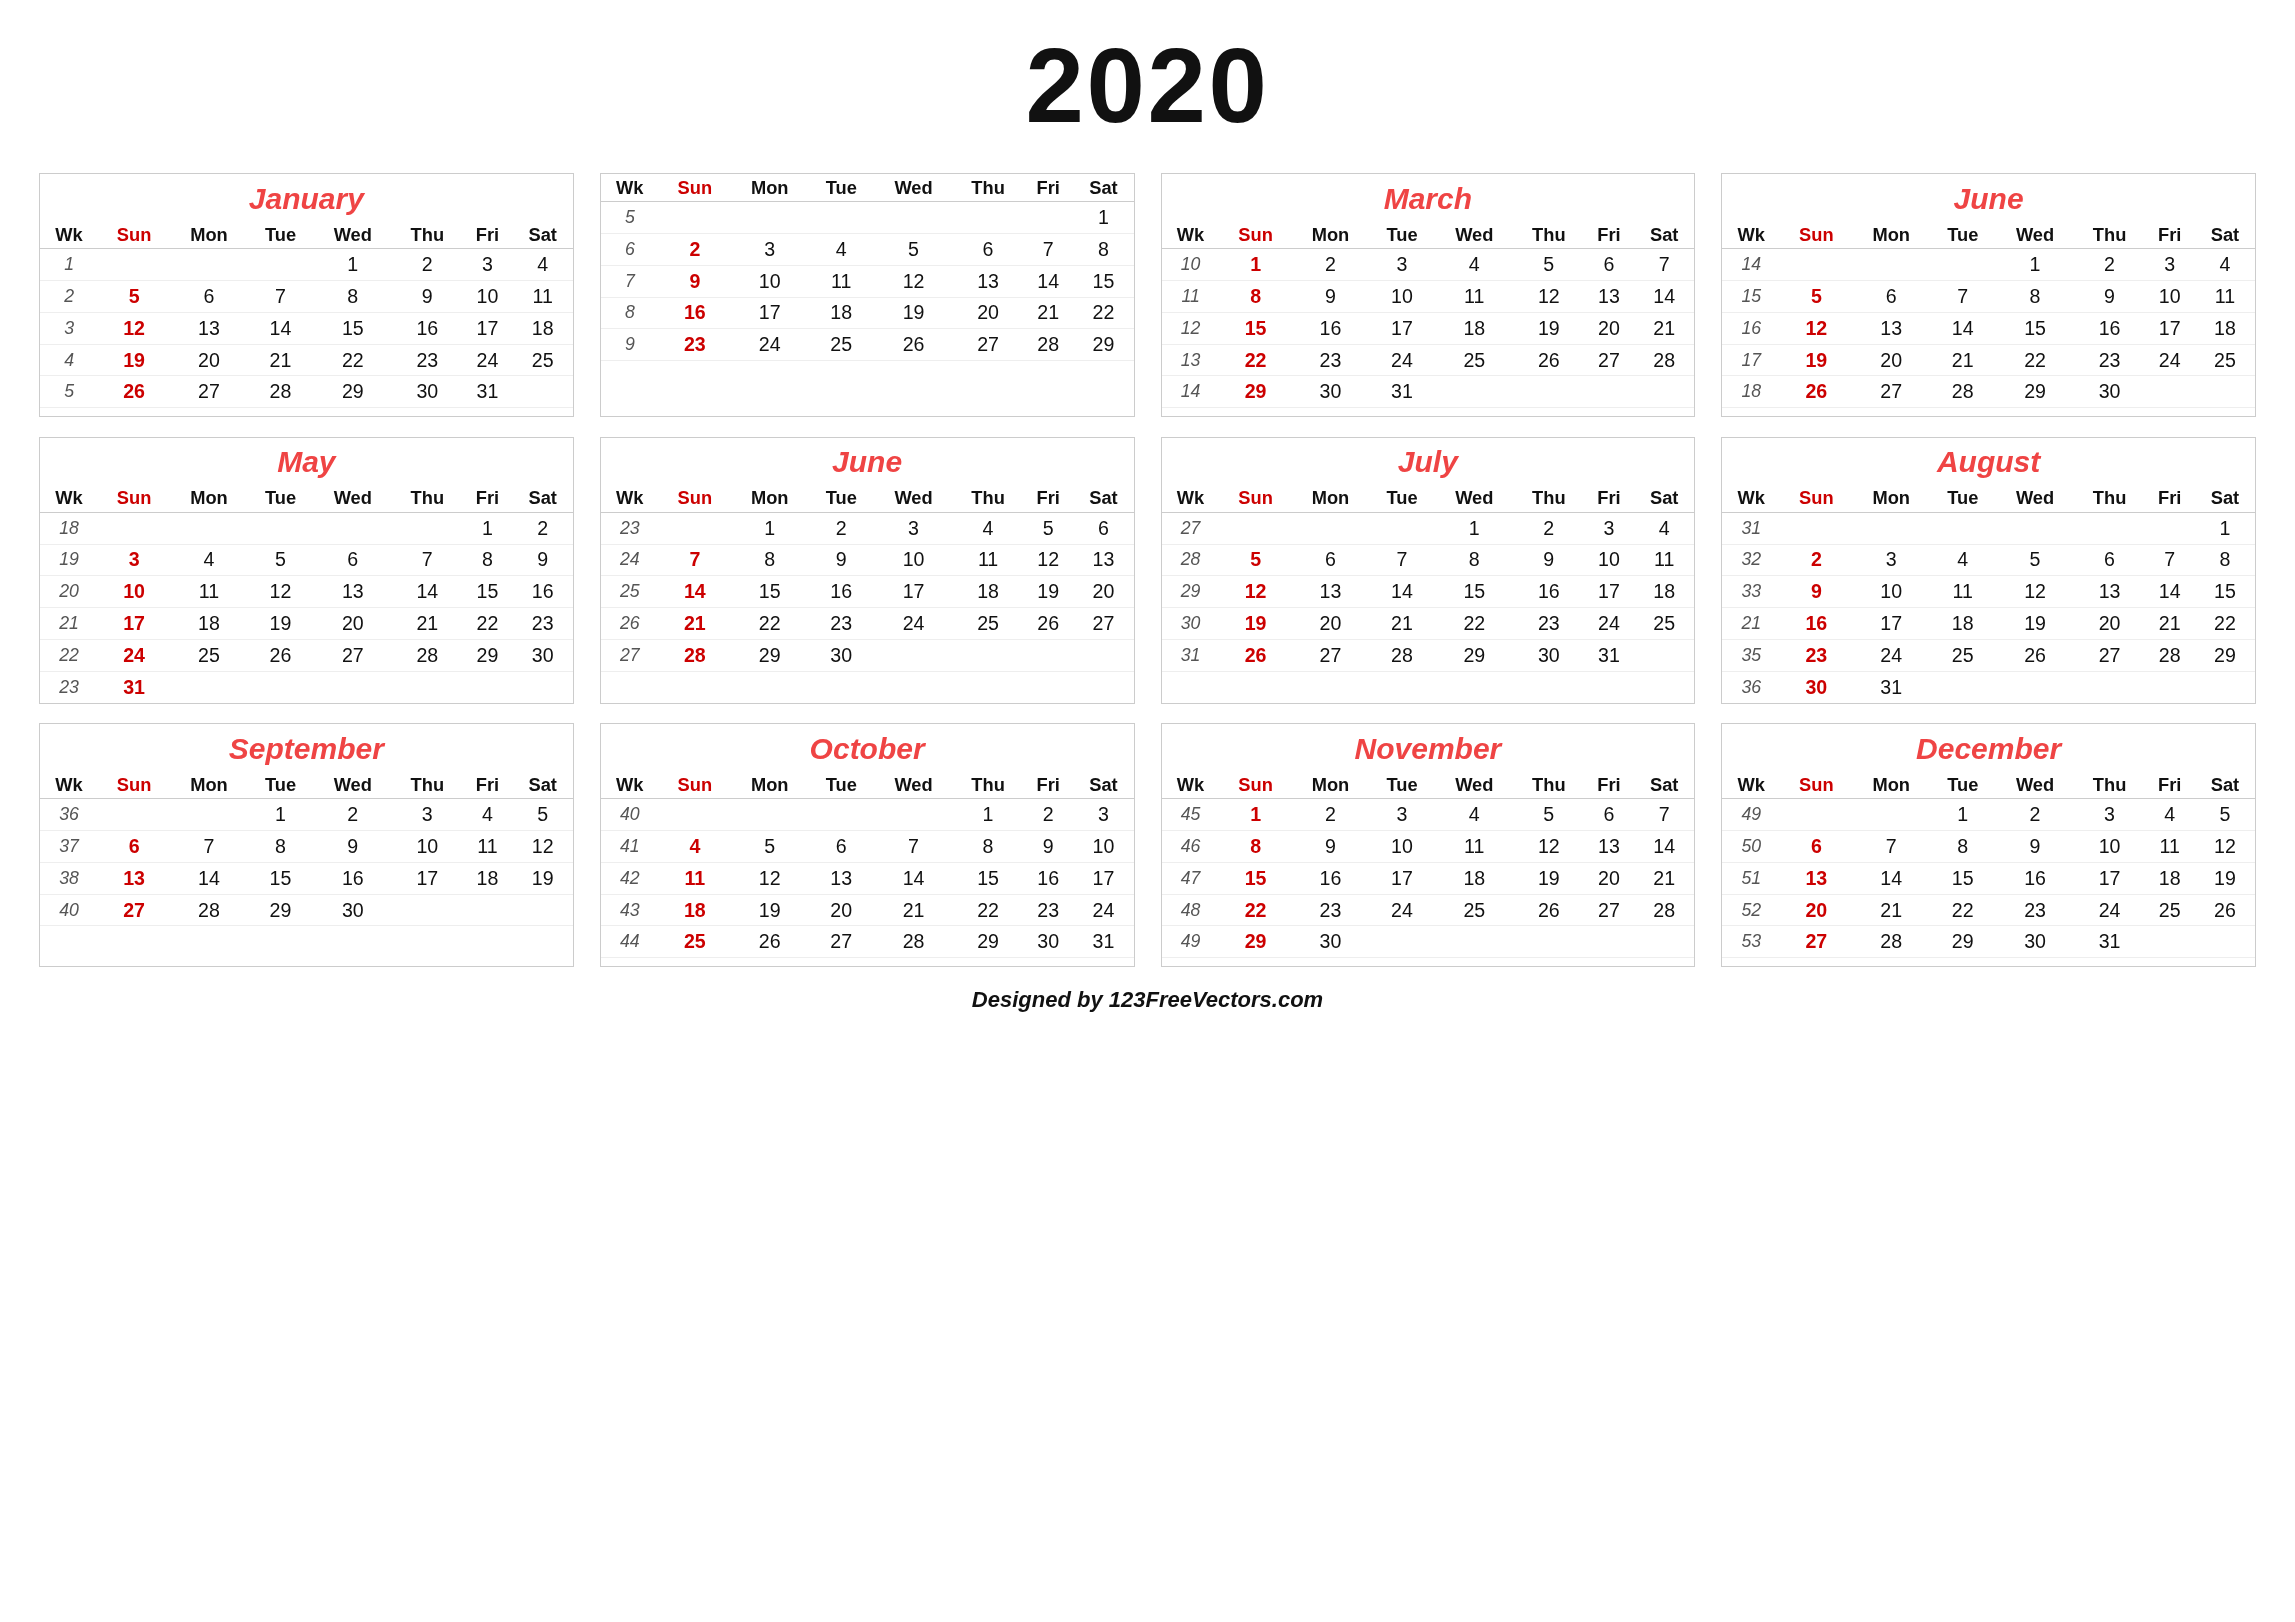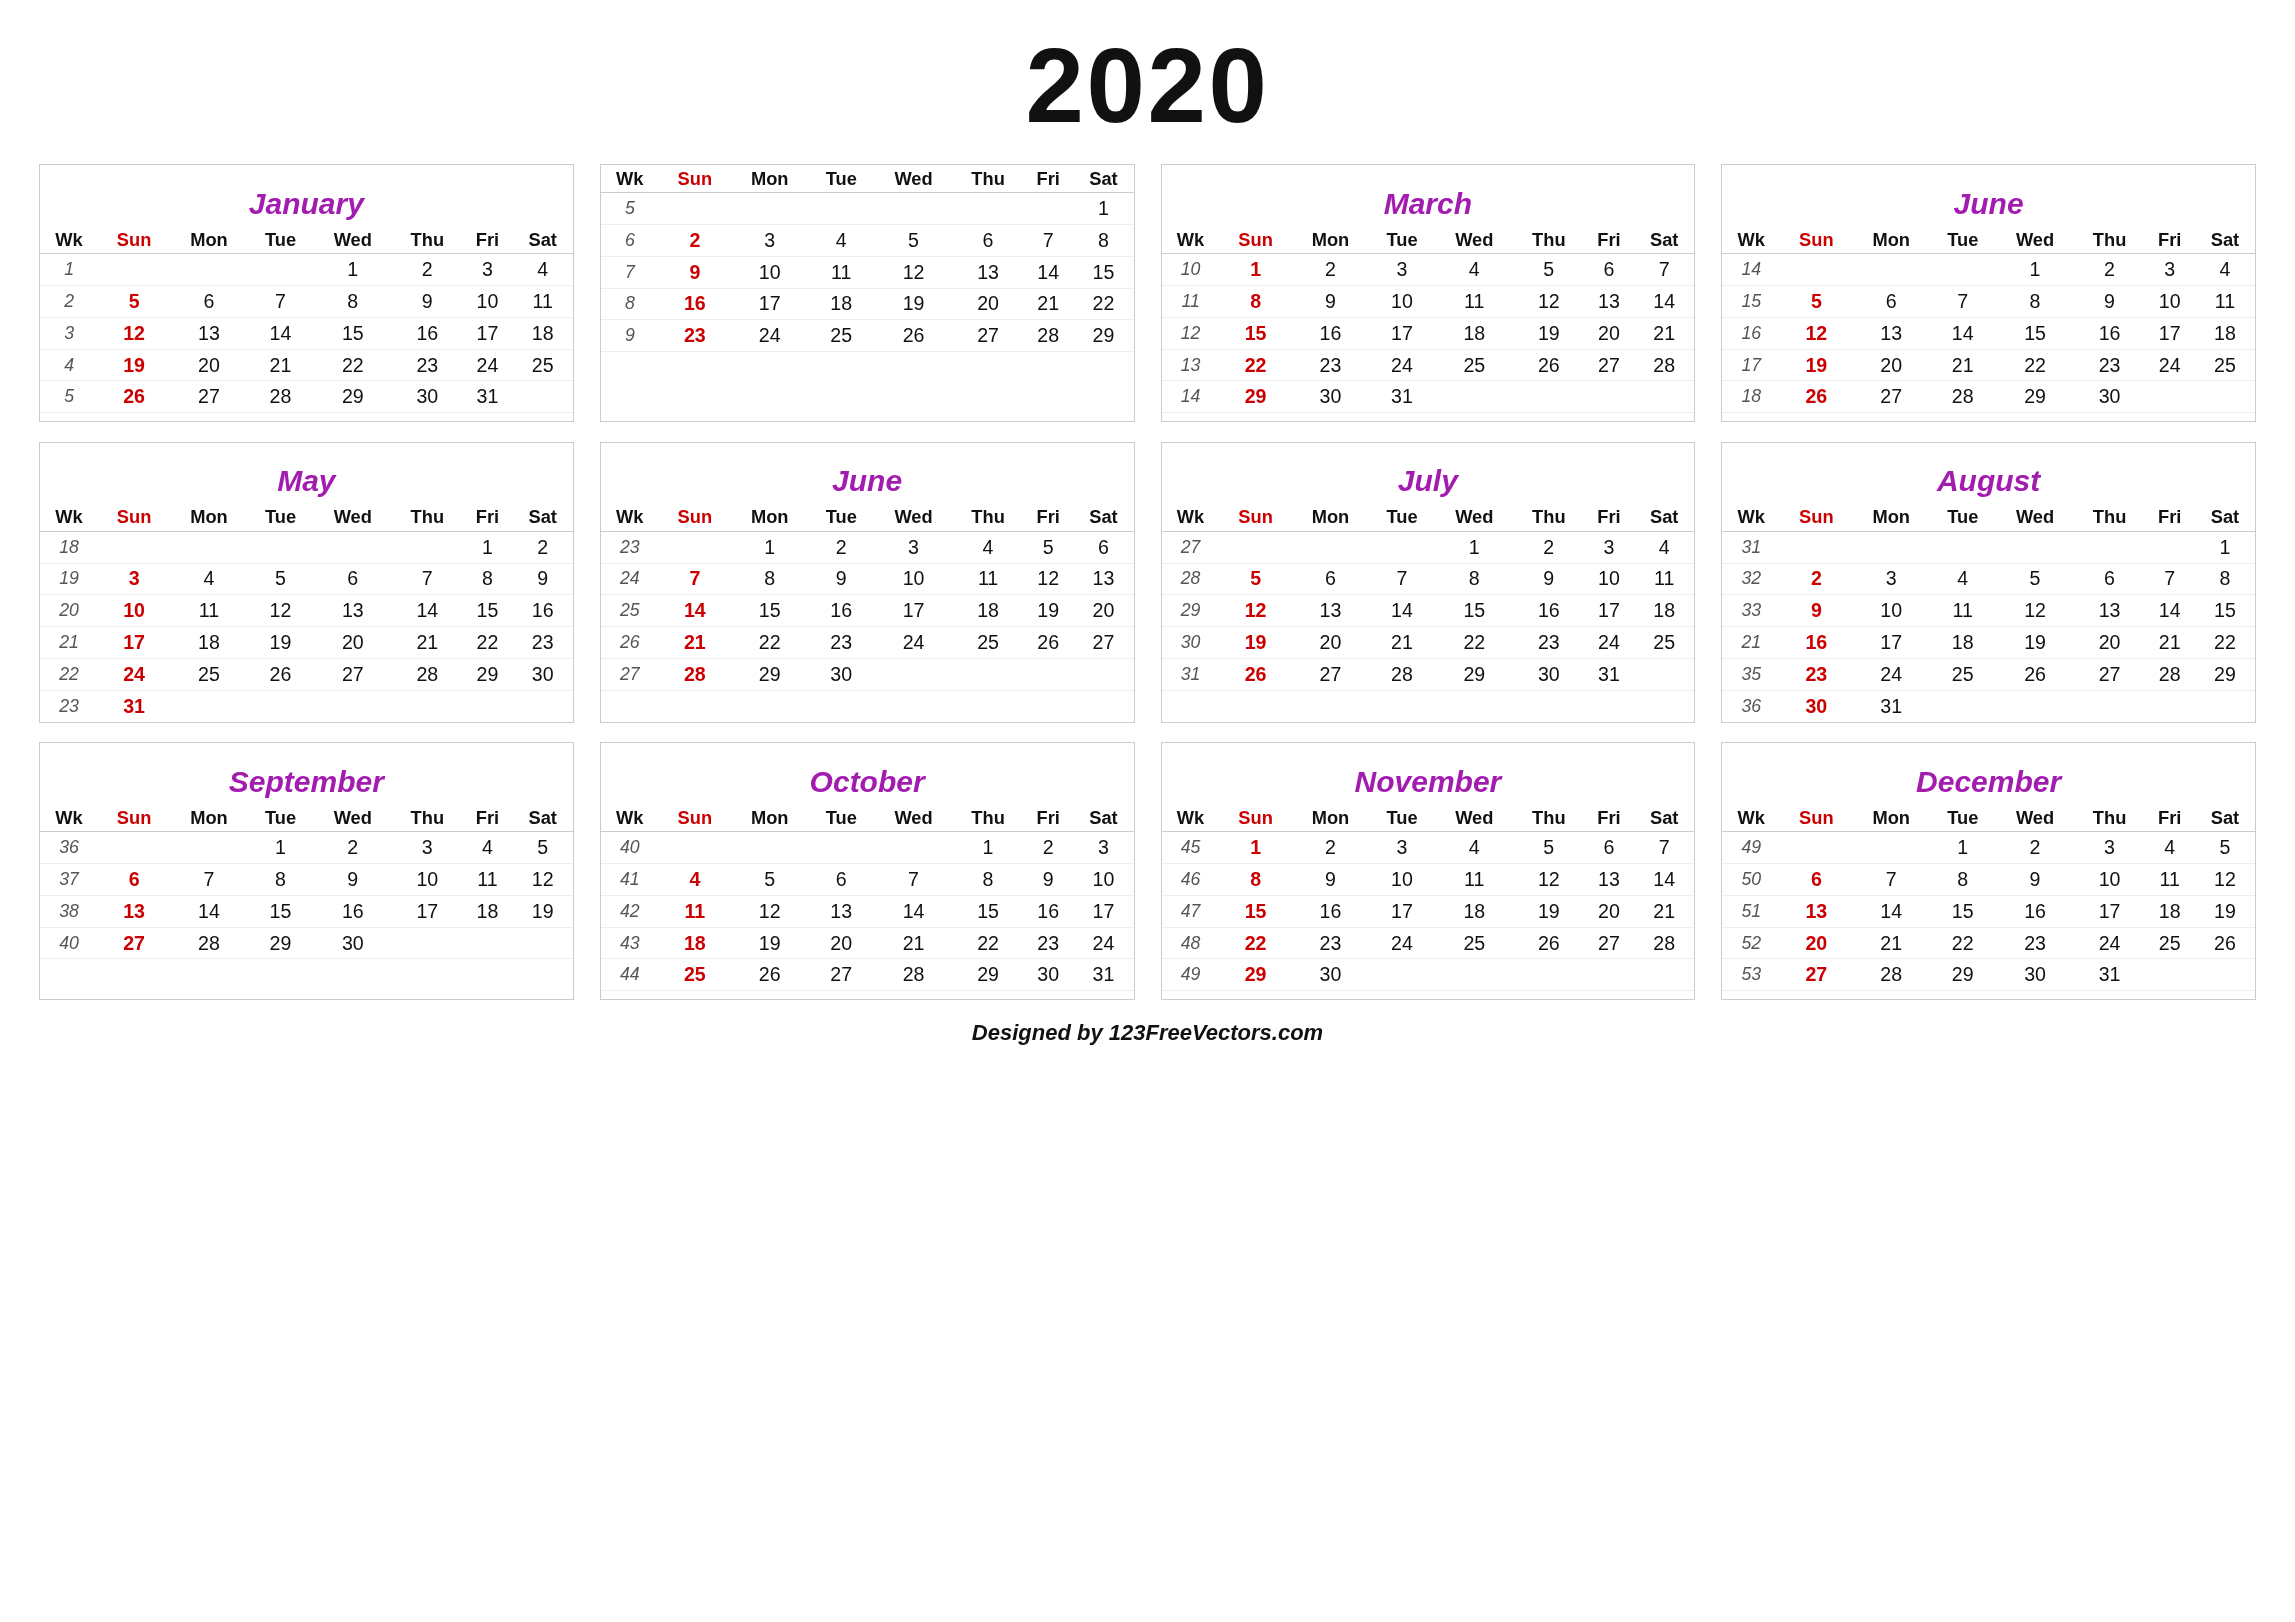--- a/index.html
+++ b/index.html
@@ -11,42 +11,41 @@
       display: flex;
       flex-direction: column;
       align-items: center;
       padding: 26px 39px 13px 39px;
     }
     .year-title {
       font-size: 105px;
       font-weight: 900;
       color: #111;
       letter-spacing: 2.6px;
-      margin-bottom: 18px;
+      margin-bottom: 27px;
       font-family: Arial Black, Arial, sans-serif;
     }
     .calendar-grid {
       display: grid;
       grid-template-columns: repeat(4, 1fr);
       gap: 19.6px 26px;
       width: 100%;
     }
     .month-block {
       border: 1.3px solid #ccc;
       padding: 0;
     }
     .month-name {
       text-align: center;
       font-size: 30px;
       font-weight: bold;
       font-style: italic;
-      color: #a21caf;
+      color: #ef4444;
       padding: 7.9px 0 5.2px 0;
       font-family: Arial, sans-serif;
-      margin-top: 14px;
     }
     .cal-table {
       width: 100%;
       border-collapse: collapse;
       font-size: 21px;
     }
     .cal-table th {
       text-align: center;
       padding: 2.6px 1.3px;
       font-weight: bold;

